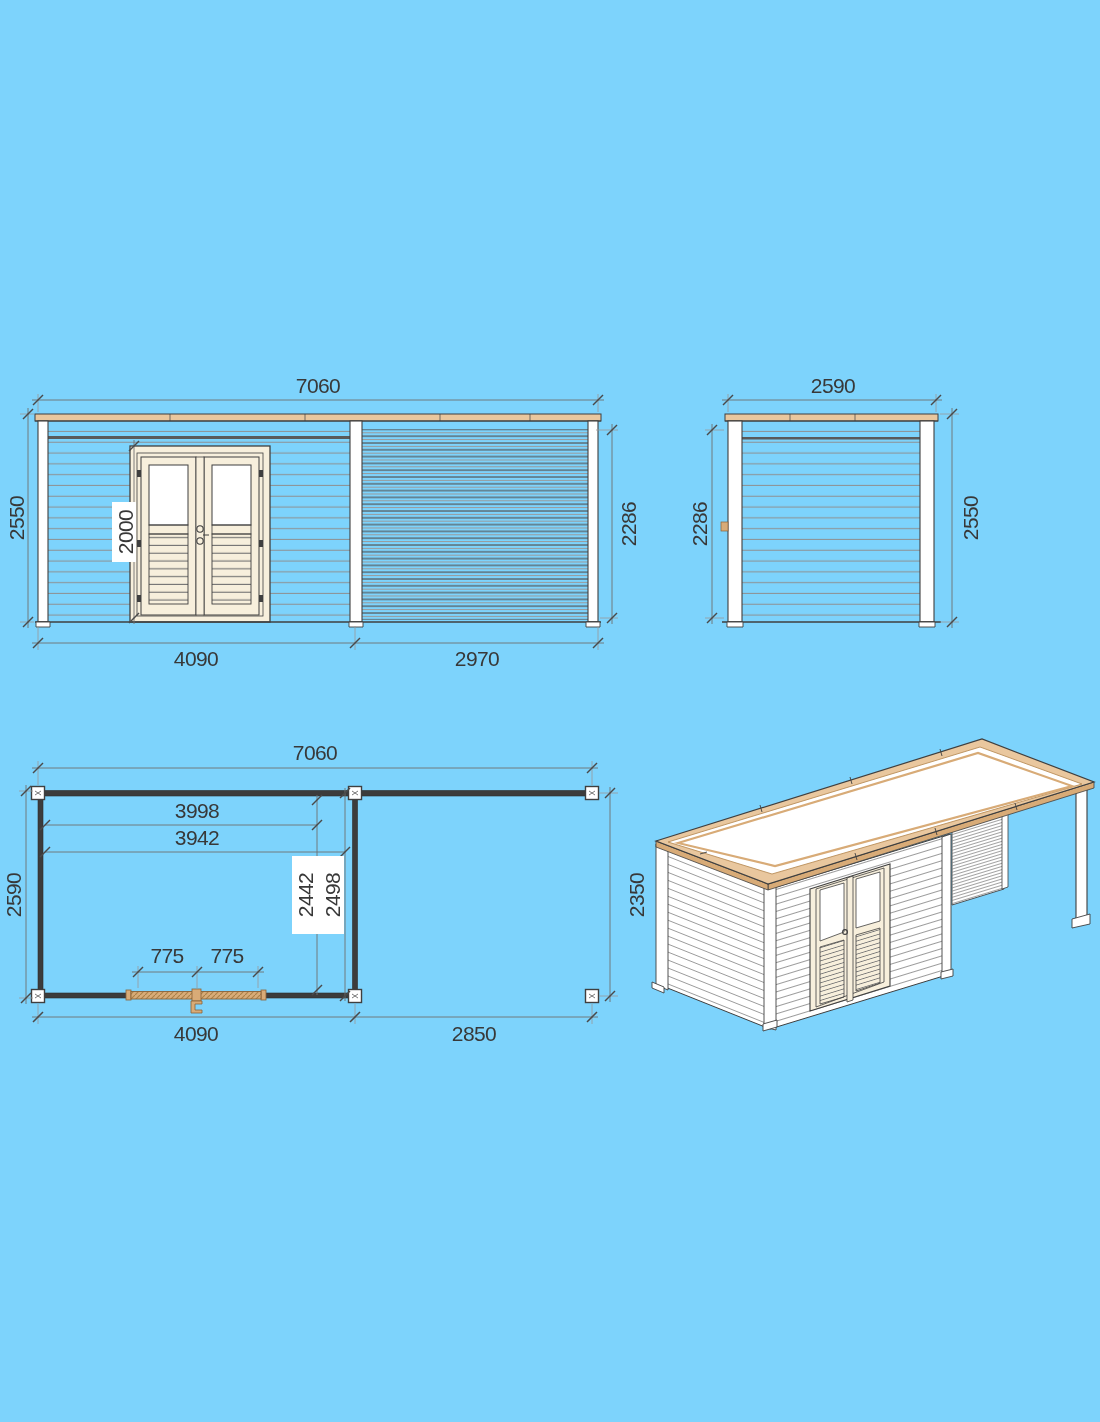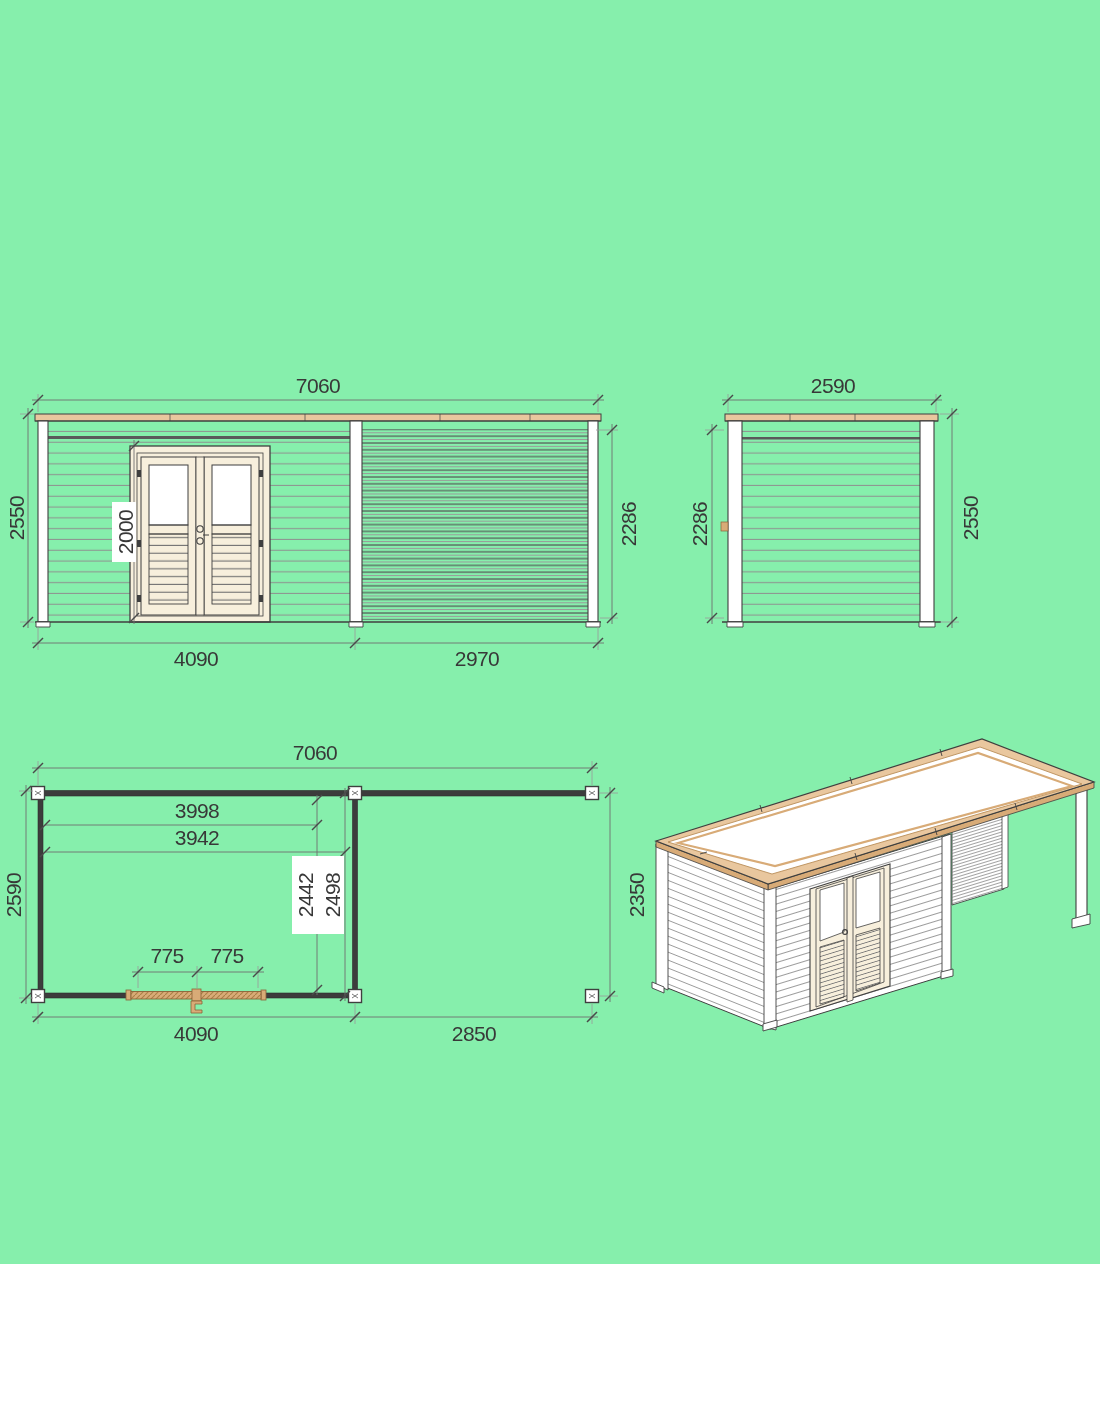--- a/index.html
+++ b/index.html
@@ -1,16 +1,16 @@
 <!DOCTYPE html>
 <html><head>
 <meta charset="utf-8">
 <style>
   html,body{margin:0;padding:0;background:#ffffff;}
-  .page{width:1100px;height:1264px;position:relative;background:#86efac;overflow:hidden;}
+  .page{width:1100px;height:1422px;position:relative;background:#7dd3fc;overflow:hidden;}
   svg{display:block;}
   .ext{stroke:#9a9a9a;stroke-width:0.8;fill:none;}
   .dim{stroke:#6f6f6f;stroke-width:0.9;fill:none;}
   .ln{stroke:#3f3f3f;fill:none;}
   .w{fill:#ffffff;}
   .dk{fill:#3c3c3c;stroke:#2e2e2e;stroke-width:0.6;}
   .dtxt{font-family:"Liberation Sans",sans-serif;font-size:21px;letter-spacing:-0.6px;
         fill:#383838;text-anchor:middle;}
 </style>
 </head>

